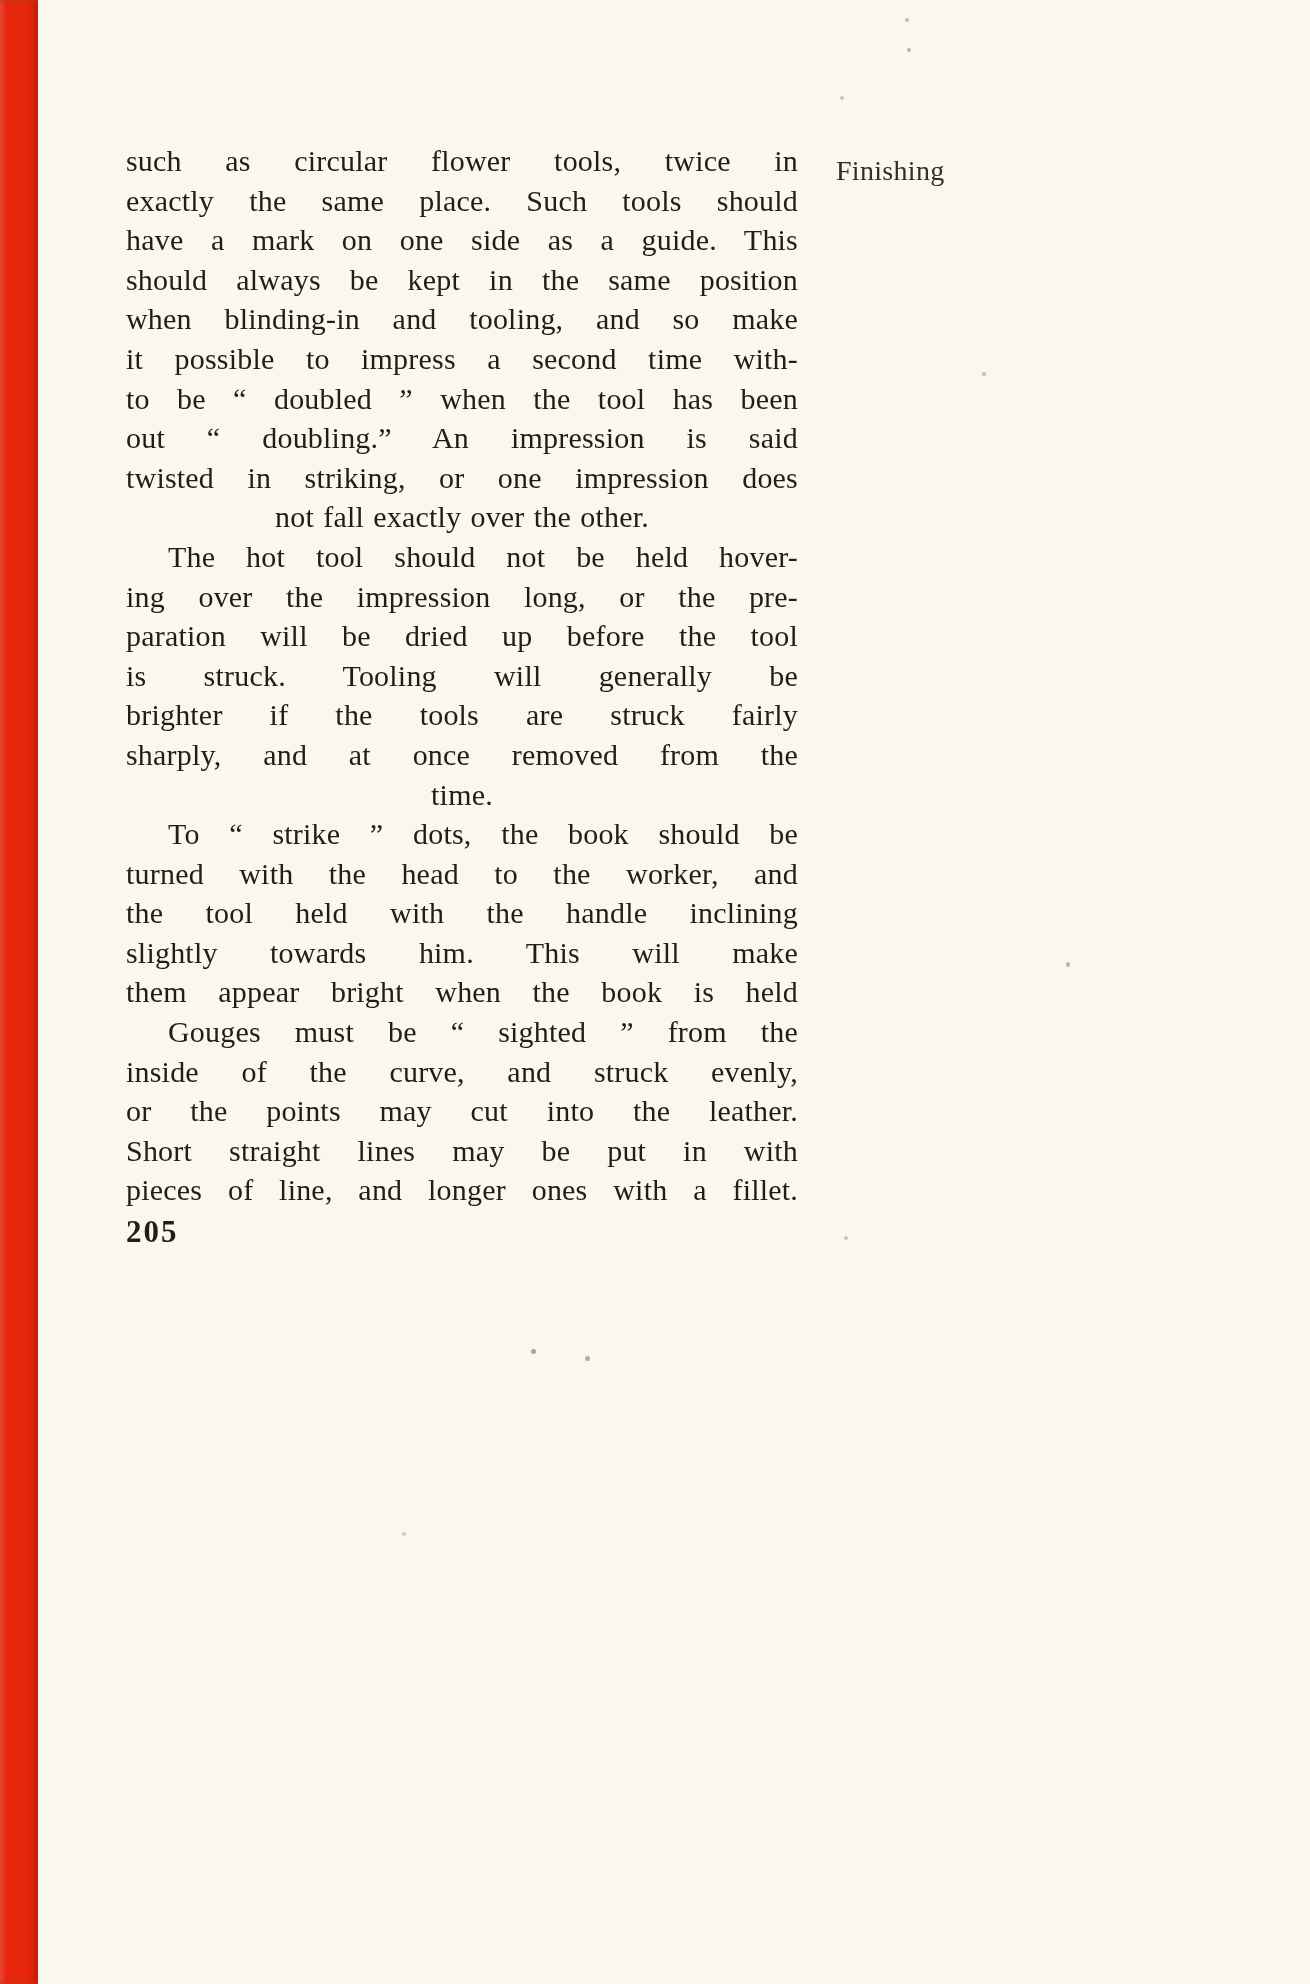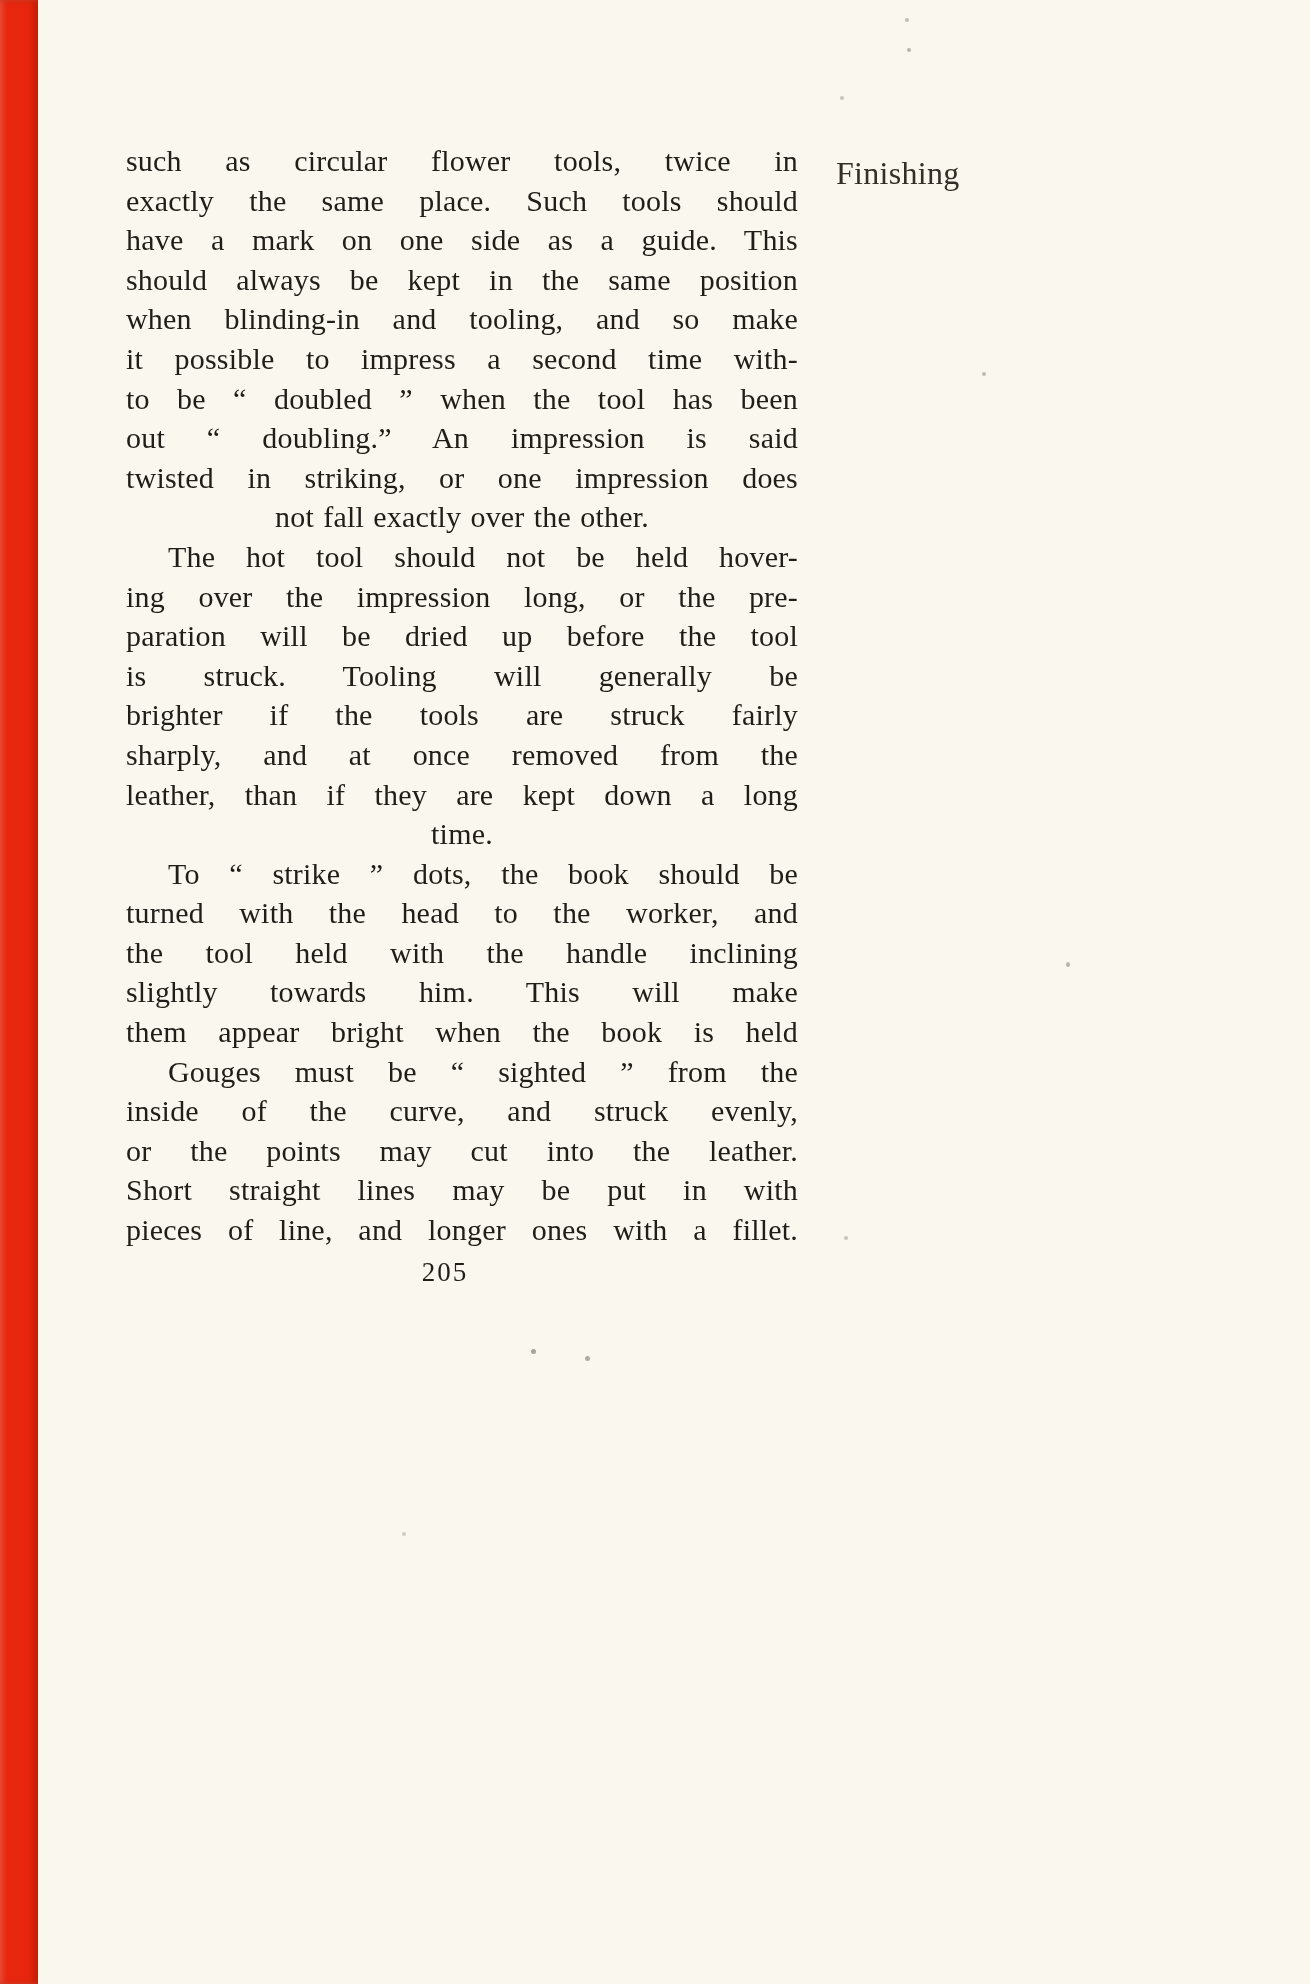--- a/index.html
+++ b/index.html
@@ -27,26 +27,26 @@
     position:absolute;left:126px;top:141px;width:672px;
     font-size:30px;line-height:39.6px;
     letter-spacing:.2px;
     word-spacing:1.5px;
   }
   .para{margin:0;}
   .ln{display:block;text-align:center;}
   .j{text-align:justify;text-align-last:justify;}
   .ind{padding-left:42px;}
   .pagenum{
-    display:block;text-align:center;padding-right:34px;
-    font-size:27px;line-height:44px;letter-spacing:2px;
+    display:block;text-align:left;padding-right:34px;
+    font-size:31px;line-height:44px;letter-spacing:2px;font-weight:bold;
   }
   .margin-note{
     position:absolute;left:836px;top:157px;
-    font-size:32px;line-height:1;color:var(--note);
+    font-size:28px;line-height:1;color:var(--note);
     letter-spacing:.3px;
   }
   .speck{
     position:absolute;background:#55504a;border-radius:50%;
   }
 </style>
 </head>
 <body>
 
 <div class="page">
@@ -70,21 +70,20 @@
       <span class="ln">not fall exactly over the other.</span>
     </p>
 
     <p class="para">
       <span class="ln j ind">The hot tool should not be held hover-</span>
       <span class="ln j">ing over the impression long, or the pre-</span>
       <span class="ln j">paration will be dried up before the tool</span>
       <span class="ln j">is struck.   Tooling   will   generally   be</span>
       <span class="ln j">brighter if the tools are struck fairly</span>
       <span class="ln j">sharply, and at once removed from the</span>
-      <span class="ln j">leather, than if they are kept down a long</span>
       <span class="ln">time.</span>
     </p>
 
     <p class="para">
       <span class="ln j ind">To “ strike ” dots, the book should be</span>
       <span class="ln j">turned with the head to the worker, and</span>
       <span class="ln j">the tool held with the handle inclining</span>
       <span class="ln j">slightly towards him.   This will make</span>
       <span class="ln j">them appear bright when the book is held</span>
     </p>

